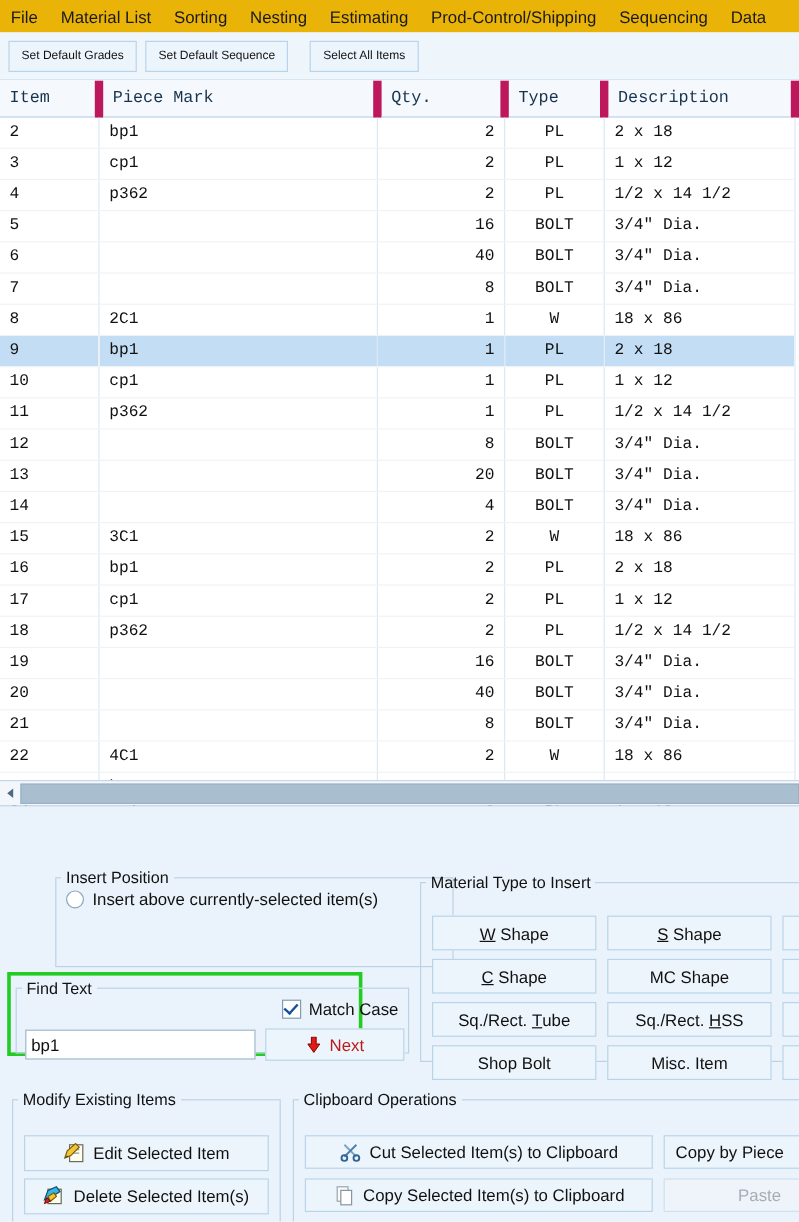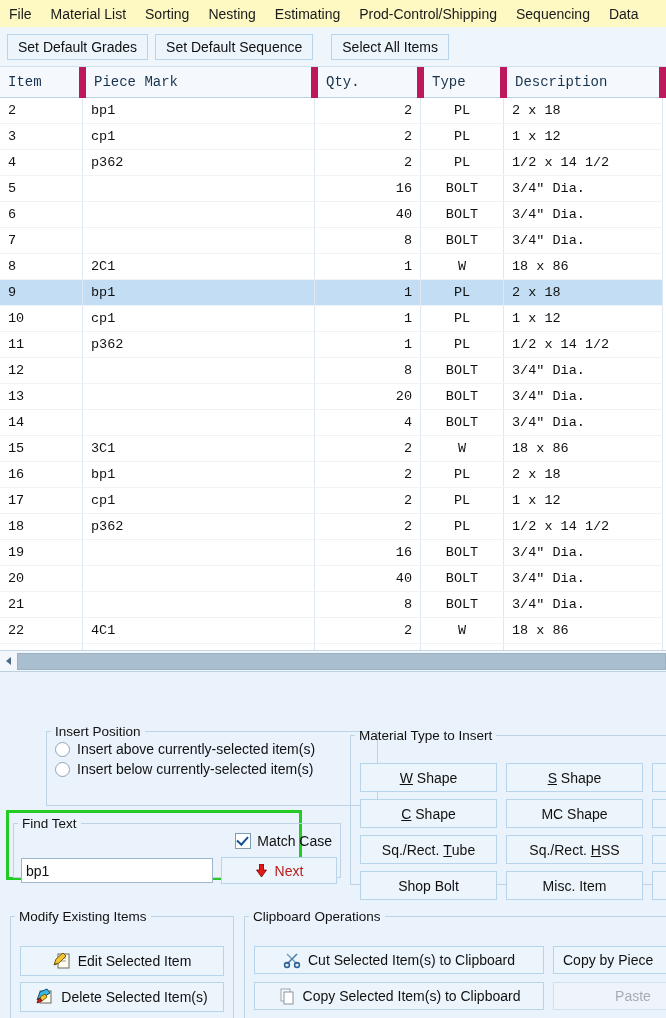--- a/index.html
+++ b/index.html
@@ -16,33 +16,33 @@
     height:33px;background:#6ab4e8;display:flex;align-items:center;
     padding-left:8px;box-sizing:border-box;
     border-bottom:1px solid #5aa5da;
   }
   .app-icon{width:24px;height:20px;margin-right:6px;flex:none;}
   .title-text{font-size:14.5px;font-weight:bold;color:#ffffff;letter-spacing:.1px;}
   .title-sub{font-size:14.5px;font-weight:bold;color:#ffffff;margin-left:13px;}
 
   
   .menubar{
-    height:27px;background:#fef9c3;display:flex;align-items:center;
+    height:27px;background:#eab308;display:flex;align-items:center;
     padding-left:9px;box-sizing:border-box;white-space:nowrap;overflow:hidden;
   }
   .menu-item{font-size:14px;color:#1a1a1a;margin-right:19px;cursor:default;}
 
   
   .toolbar{
     height:40px;background:#eef6fc;display:flex;align-items:center;
     padding-left:7px;box-sizing:border-box;border-bottom:1px solid #cfe0ef;
   }
   .tb-btn{
     background:#edf5fc;border:1px solid #b8d4ea;height:26px;
-    font-size:14px;color:#111;padding:0 10px;
+    font-size:10px;color:#111;padding:0 10px;
     display:flex;align-items:center;justify-content:center;cursor:pointer;
     font-family:"Liberation Sans",sans-serif;
   }
   .tb-gap{width:7px;}
   .tb-gap2{width:18px;}
 
   
   .grid-wrap{position:relative;height:604px;background:#fff;
     border-bottom:1px solid #b9cfe2;overflow:hidden;}
   table.grid{border-collapse:collapse;width:100%;table-layout:fixed;
@@ -378,24 +378,20 @@
   </div>
 
   <div class="lower">
 
     <fieldset class="grp" id="grp-insert">
       <legend>Insert Position</legend>
       <div class="radio-row">
         <span class="radio"></span>
         <span class="radio-lbl">Insert above currently-selected item(s)</span>
       </div>
-      <div class="radio-row">
-        <span class="radio"></span>
-        <span class="radio-lbl">Insert below currently-selected item(s)</span>
-      </div>
     </fieldset>
 
     <div id="find-outer">
       <fieldset class="grp" id="grp-find">
         <legend>Find Text</legend>
         <div class="match-row">
           <span class="chk on"></span>
           <span class="chk-lbl">Match Case</span>
         </div>
         <div class="find-row">

